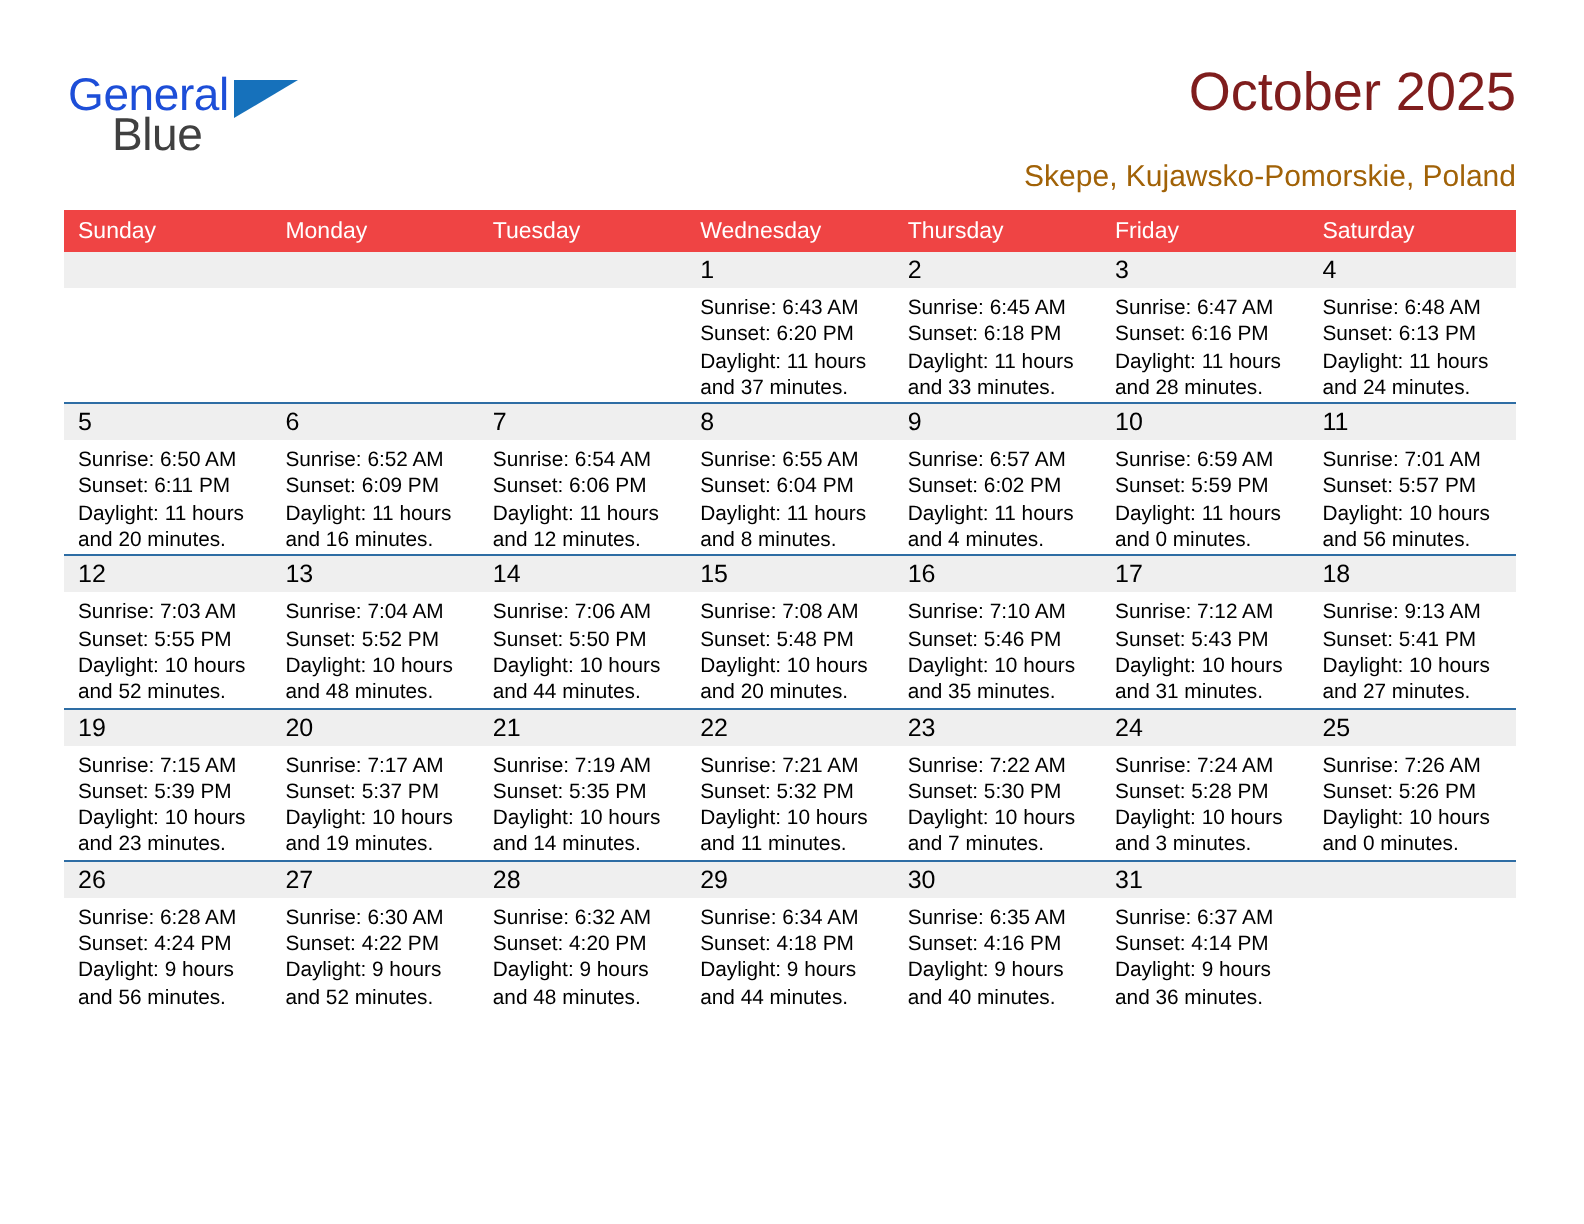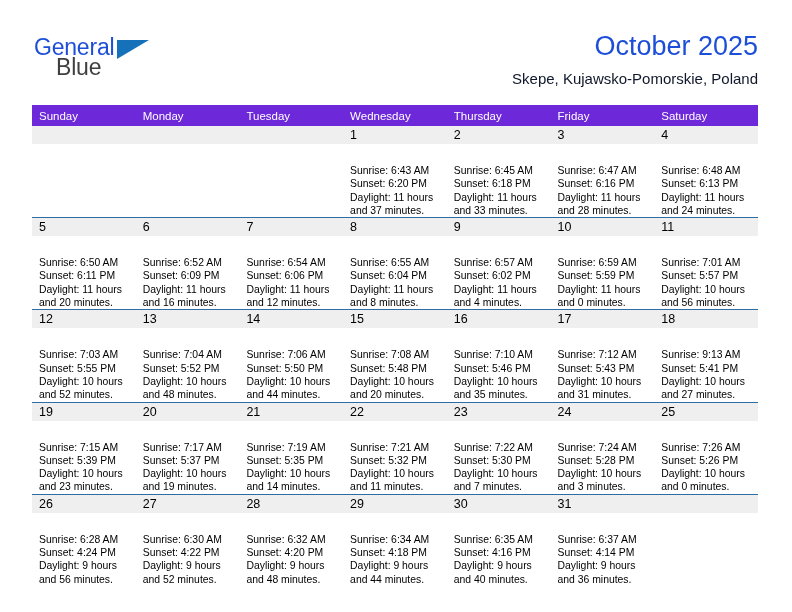--- a/index.html
+++ b/index.html
@@ -65,43 +65,43 @@
     border-bottom: 19px solid transparent;
   }
   .title-block {
     position: absolute;
     right: 0;
     top: 0;
     text-align: right;
   }
   .cal-title {
     font-size: 27px;
-    color: #1d4ed8;
+    color: #7f1d1d;
     line-height: 32px;
     white-space: nowrap;
   }
   .cal-subtitle {
     font-size: 15px;
-    color: #0f172a;
+    color: #a16207;
     line-height: 20px;
-    margin-top: 7px;
+    margin-top: 17px;
     white-space: nowrap;
   }
 
   
   .calendar {
     position: absolute;
     left: 32px;
     top: 105px;
     width: 726px;
     border-collapse: collapse;
     table-layout: fixed;
   }
   .calendar th {
-    background: #6d28d9;
+    background: #ef4444;
     color: #ffffff;
     font-weight: normal;
     font-size: 11.5px;
     text-align: left;
     padding: 4px 0 4px 7px;
     height: 13px;
     border: none;
   }
   .calendar td {
     vertical-align: top;
@@ -119,21 +119,21 @@
     font-size: 12.5px;
     color: #000000;
     padding: 2px 0 2px 7px;
     line-height: 14px;
     min-height: 14px;
   }
   .daynum.empty {
     color: transparent;
   }
   .dayinfo {
-    padding: 20px 6px 0 7px;
+    padding: 4px 6px 0 7px;
     font-size: 10.4px;
     line-height: 13.3px;
     color: #000000;
   }
   .dayinfo div {
     white-space: nowrap;
   }
   td.blank .daynum {
     background: #efefef;
   }

